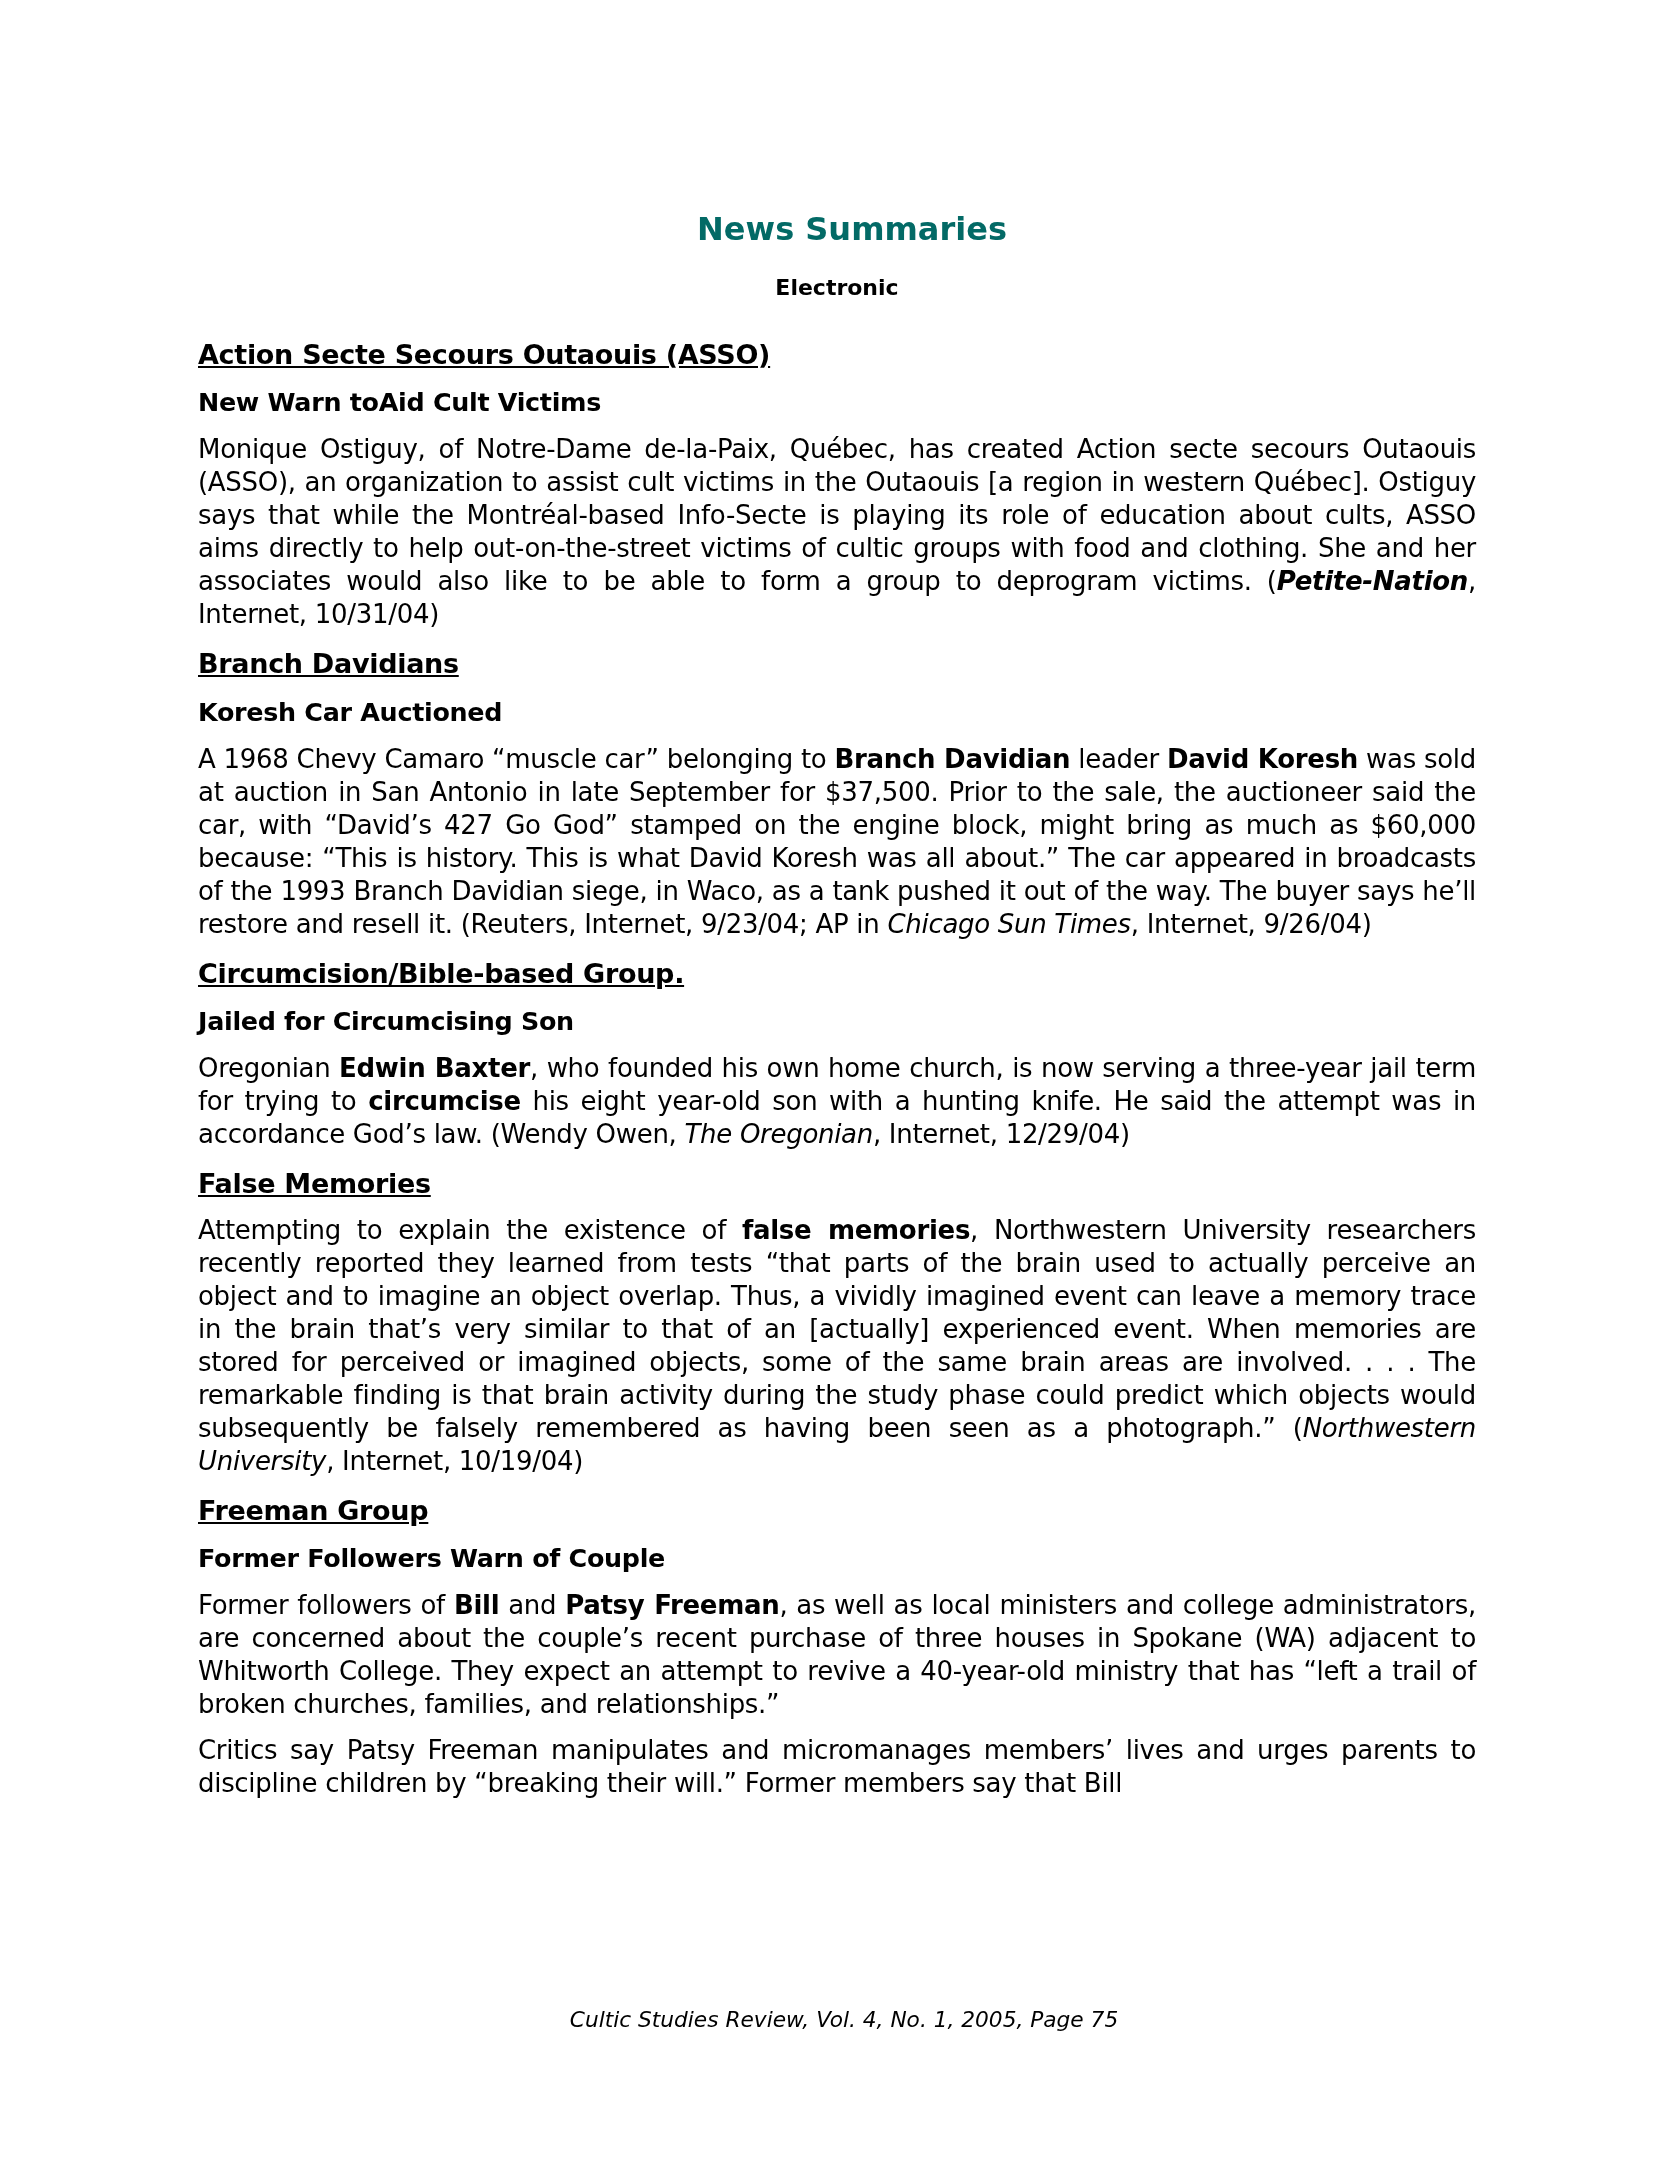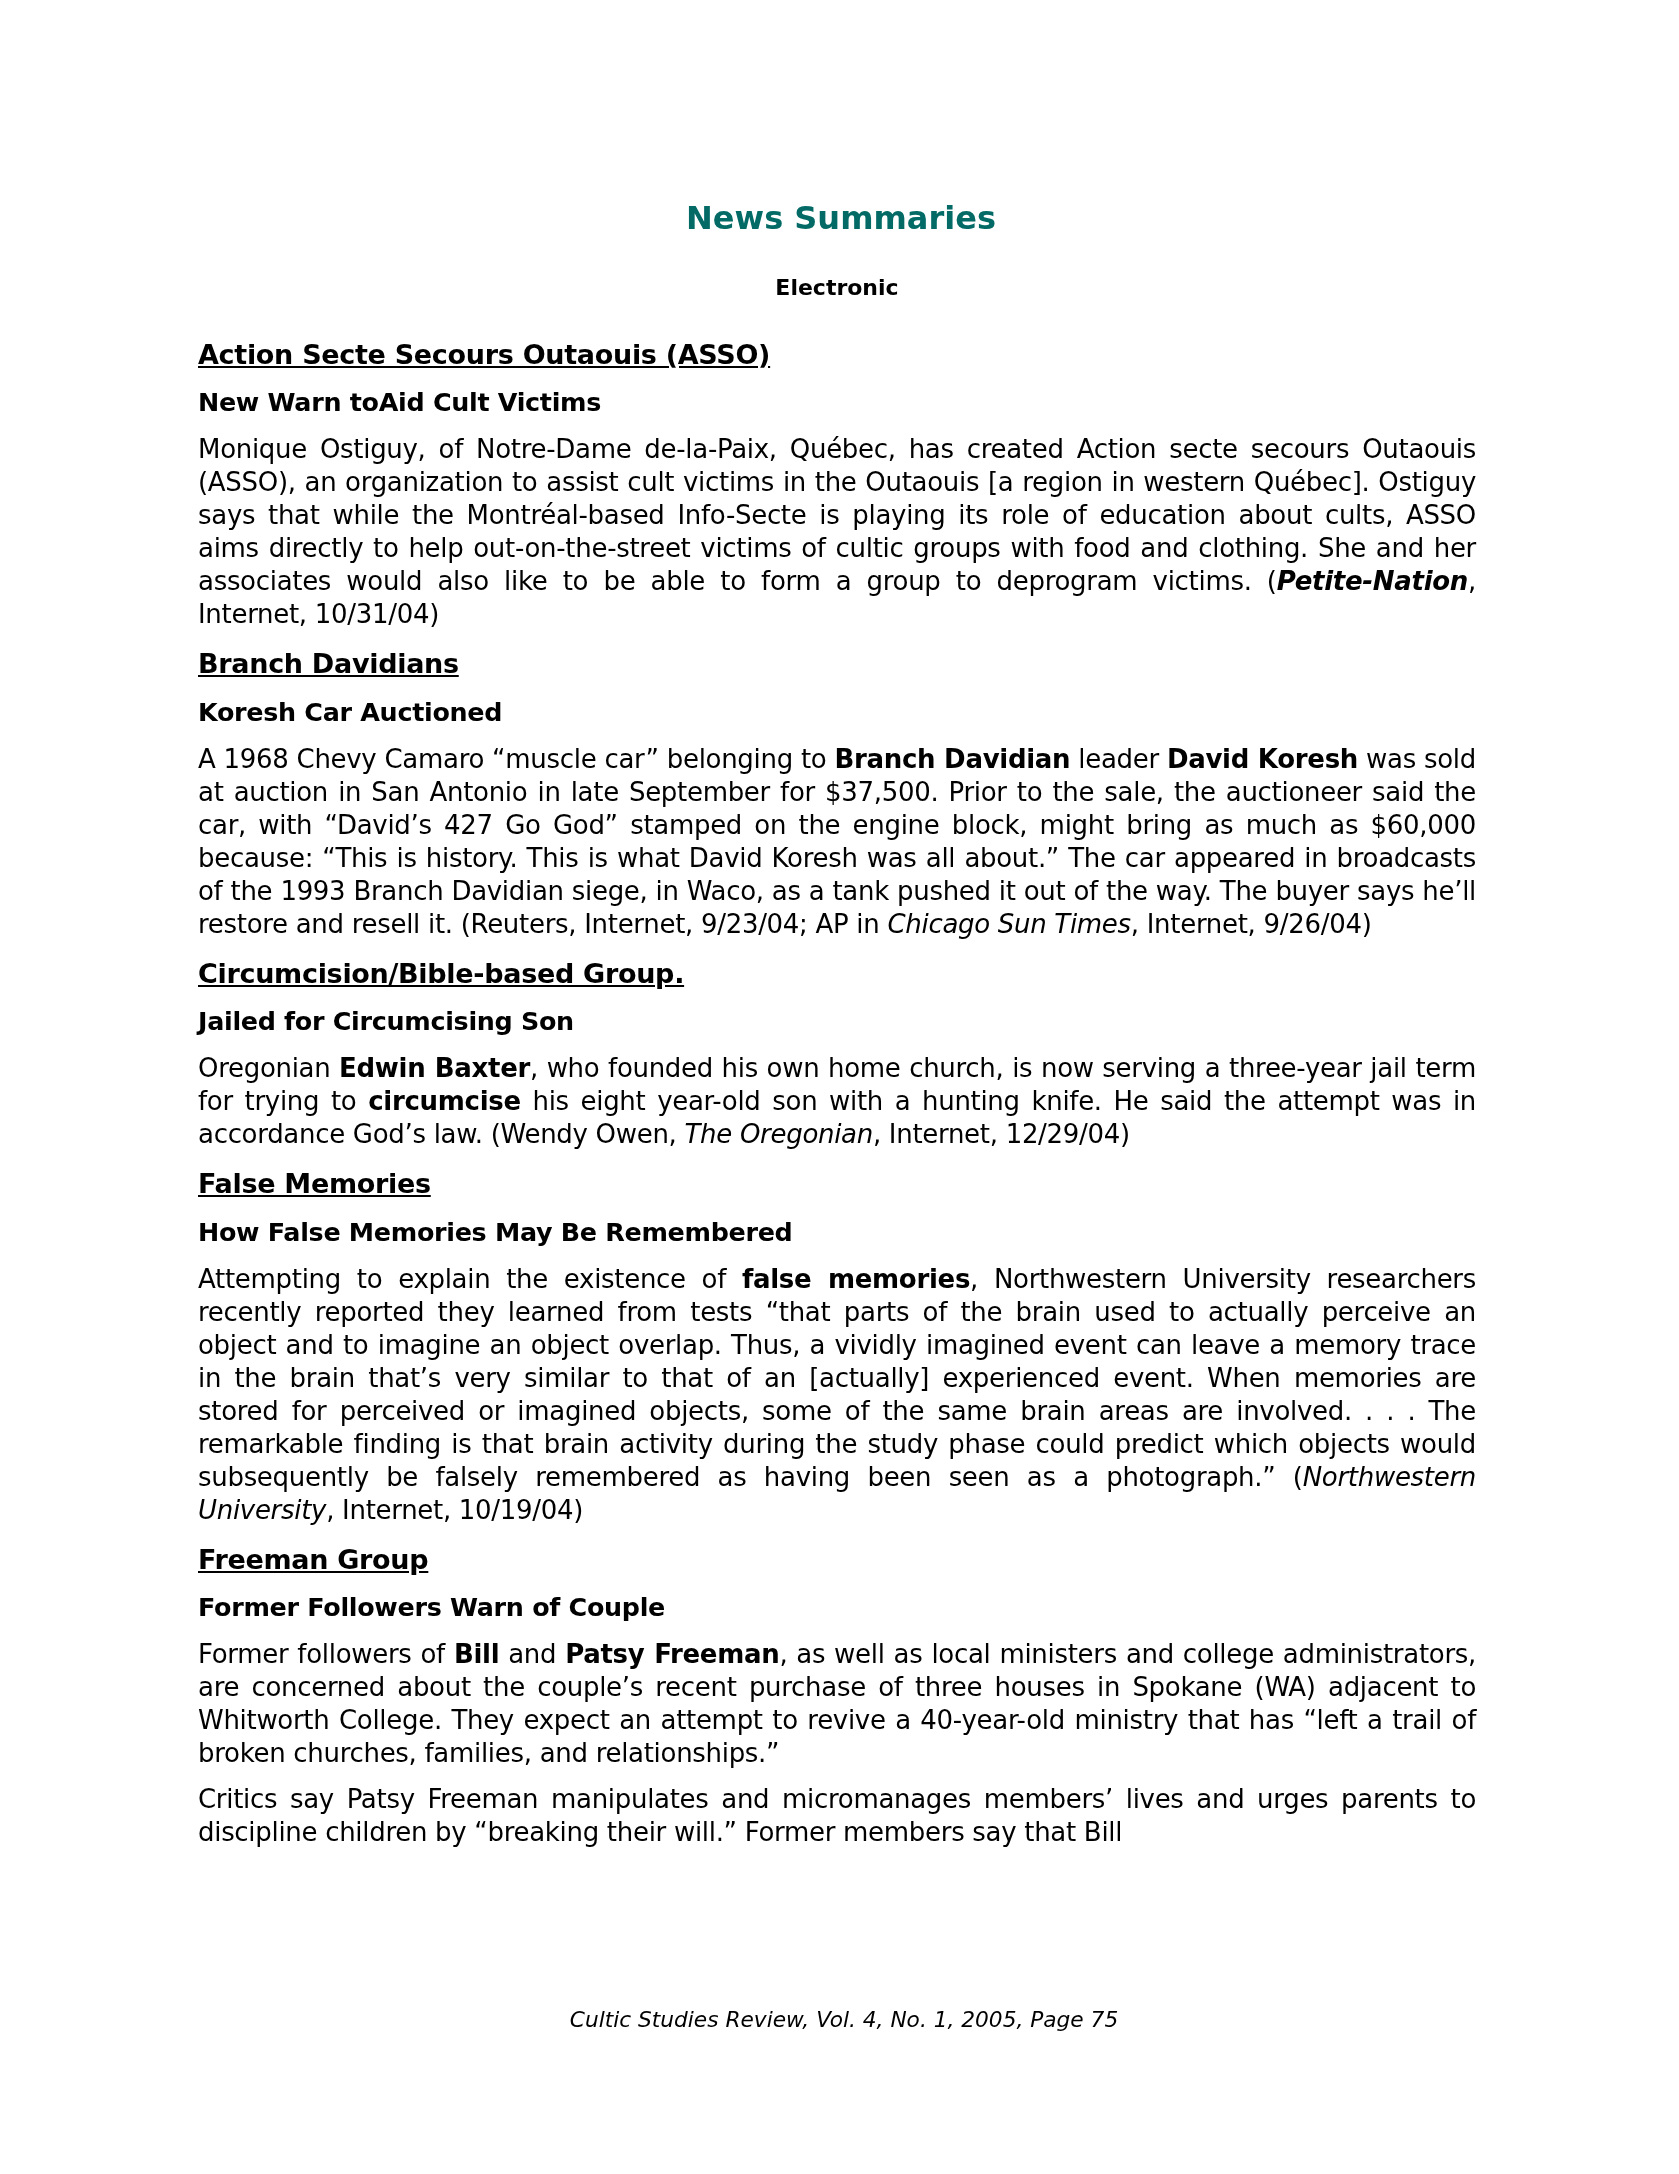--- a/index.html
+++ b/index.html
@@ -4,21 +4,21 @@
 <style>
   html, body { margin: 0; padding: 0; background: #ffffff; }
   body {
     width: 1680px; height: 2174px; position: relative; overflow: hidden;
     font-family: "DejaVu Sans", sans-serif; color: #000;
   }
   .page { position: absolute; left: 198px; top: 0; width: 1278px; }
   .title {
     position: absolute; left: 0; width: 1278px; top: 194px;
     text-align: center; font-weight: bold; font-size: 32px; color: #036a66;
-    margin: 4px; line-height: 41px;
+    margin: 15px; line-height: 41px;
   }
   .subtitle {
     position: absolute; left: 0; width: 1278px; top: 267px;
     text-align: center; font-weight: bold; font-size: 22px; margin: 0; line-height: 41px;
   }
   .content { position: absolute; left: 0; top: 335px; width: 1278px; }
   h2 {
     font-size: 27px; font-weight: bold; margin: 0 0 9.4px 0; line-height: 40px;
     letter-spacing: -0.3px;
     text-decoration: underline;
@@ -54,21 +54,20 @@
         <h3>Koresh Car Auctioned</h3>
         <p><span>A 1968 Chevy Camaro “muscle car” belonging to </span><b>Branch Davidian</b><span> leader </span><b>David Koresh</b><span> was sold at auction in San Antonio in late September for $37,500. Prior to the sale, the auctioneer said the car, with “David’s 427 Go God” stamped on the engine block, might bring as much as $60,000 because: “This is history. This is what David Koresh was all about.” The car appeared in broadcasts of the 1993 Branch Davidian siege, in Waco, as a tank pushed it out of the way. The buyer says he’ll restore and resell it. (Reuters, Internet, 9/23/04; AP in </span><i>Chicago Sun Times</i><span>, Internet, 9/26/04)</span></p>
       </div>
       <div class="section">
         <h2>Circumcision/Bible-based Group.</h2>
         <h3>Jailed for Circumcising Son</h3>
         <p><span>Oregonian </span><b>Edwin Baxter</b><span>, who founded his own home church, is now serving a three-year jail term for trying to </span><b>circumcise</b><span> his eight year-old son with a hunting knife. He said the attempt was in accordance God’s law. (Wendy Owen, </span><i>The Oregonian</i><span>, Internet, 12/29/04)</span></p>
       </div>
       <div class="section">
         <h2>False Memories</h2>
-        <h3>How False Memories May Be Remembered</h3>
         <p><span>Attempting to explain the existence of </span><b>false memories</b><span>, Northwestern University researchers recently reported they learned from tests “that parts of the brain used to actually perceive an object and to imagine an object overlap. Thus, a vividly imagined event can leave a memory trace in the brain that’s very similar to that of an [actually] experienced event. When memories are stored for perceived or imagined objects, some of the same brain areas are involved. . . . The remarkable finding is that brain activity during the study phase could predict which objects would subsequently be falsely remembered as having been seen as a photograph.” (</span><i>Northwestern University</i><span>, Internet, 10/19/04)</span></p>
       </div>
       <div class="section">
         <h2>Freeman Group</h2>
         <h3>Former Followers Warn of Couple</h3>
         <p><span>Former followers of </span><b>Bill</b><span> and </span><b>Patsy Freeman</b><span>, as well as local ministers and college administrators, are concerned about the couple’s recent purchase of three houses in Spokane (WA) adjacent to Whitworth College. They expect an attempt to revive a 40-year-old ministry that has “left a trail of broken churches, families, and relationships.”</span></p>
         <p><span>Critics say Patsy Freeman manipulates and micromanages members’ lives and urges parents to discipline children by “breaking their will.” Former members say that Bill</span></p>
       </div>
     </div>
 </div>

